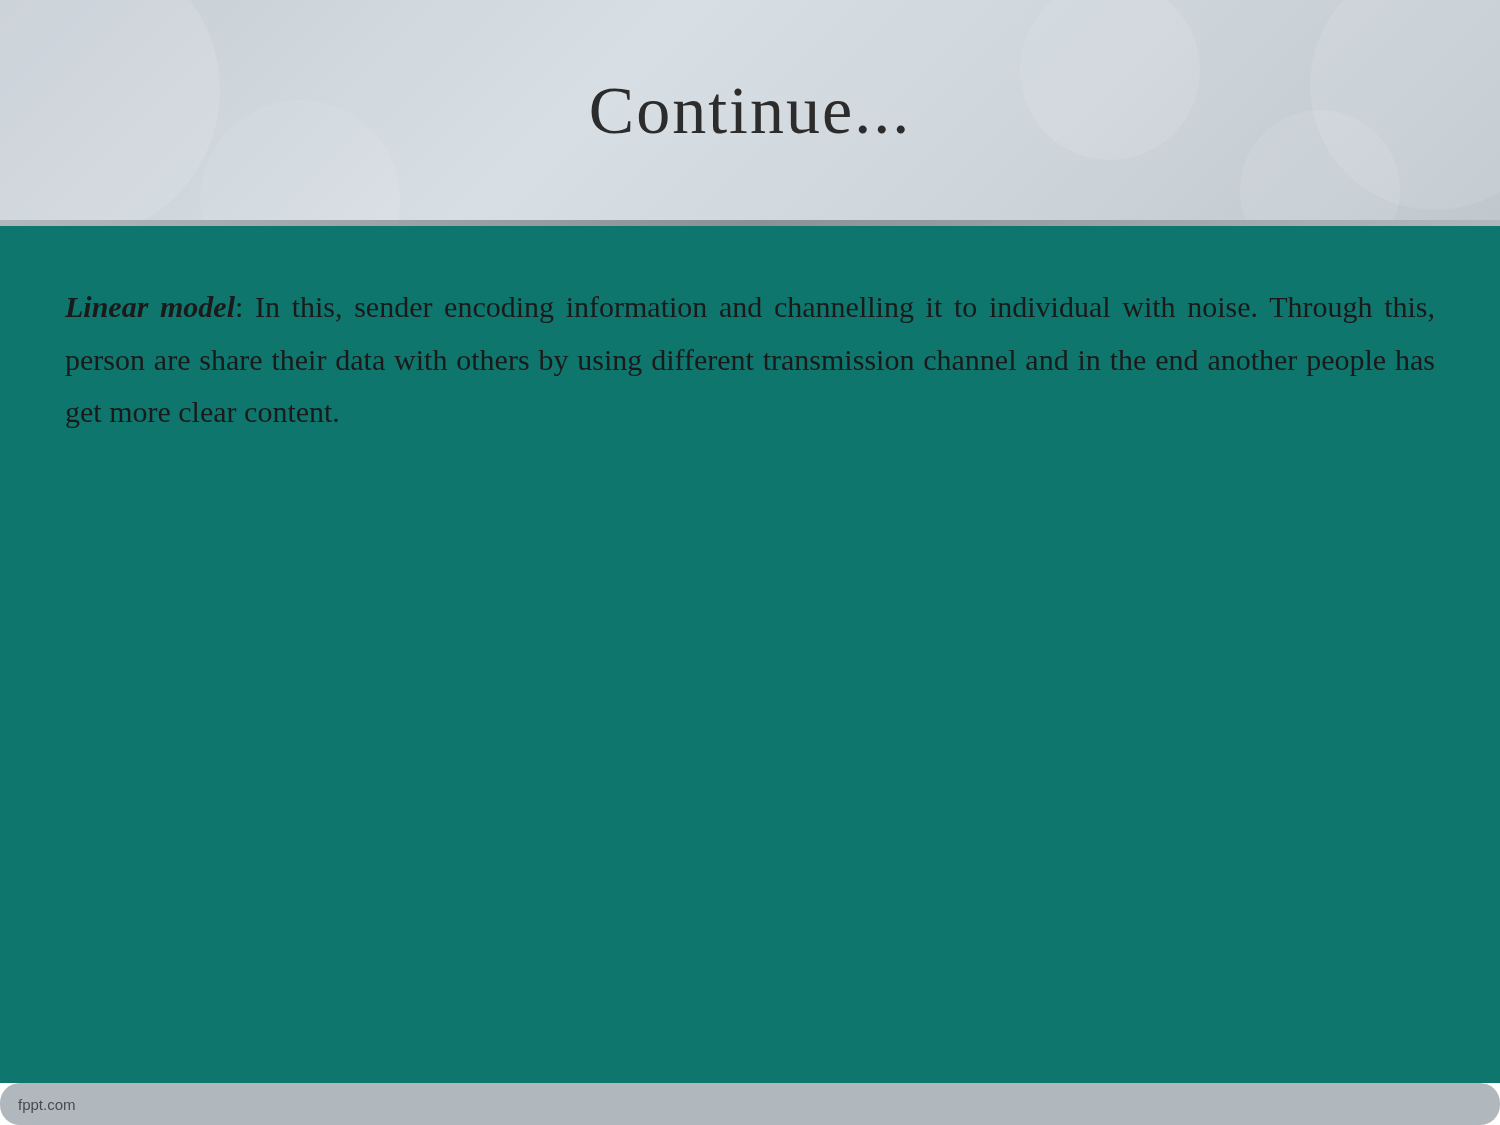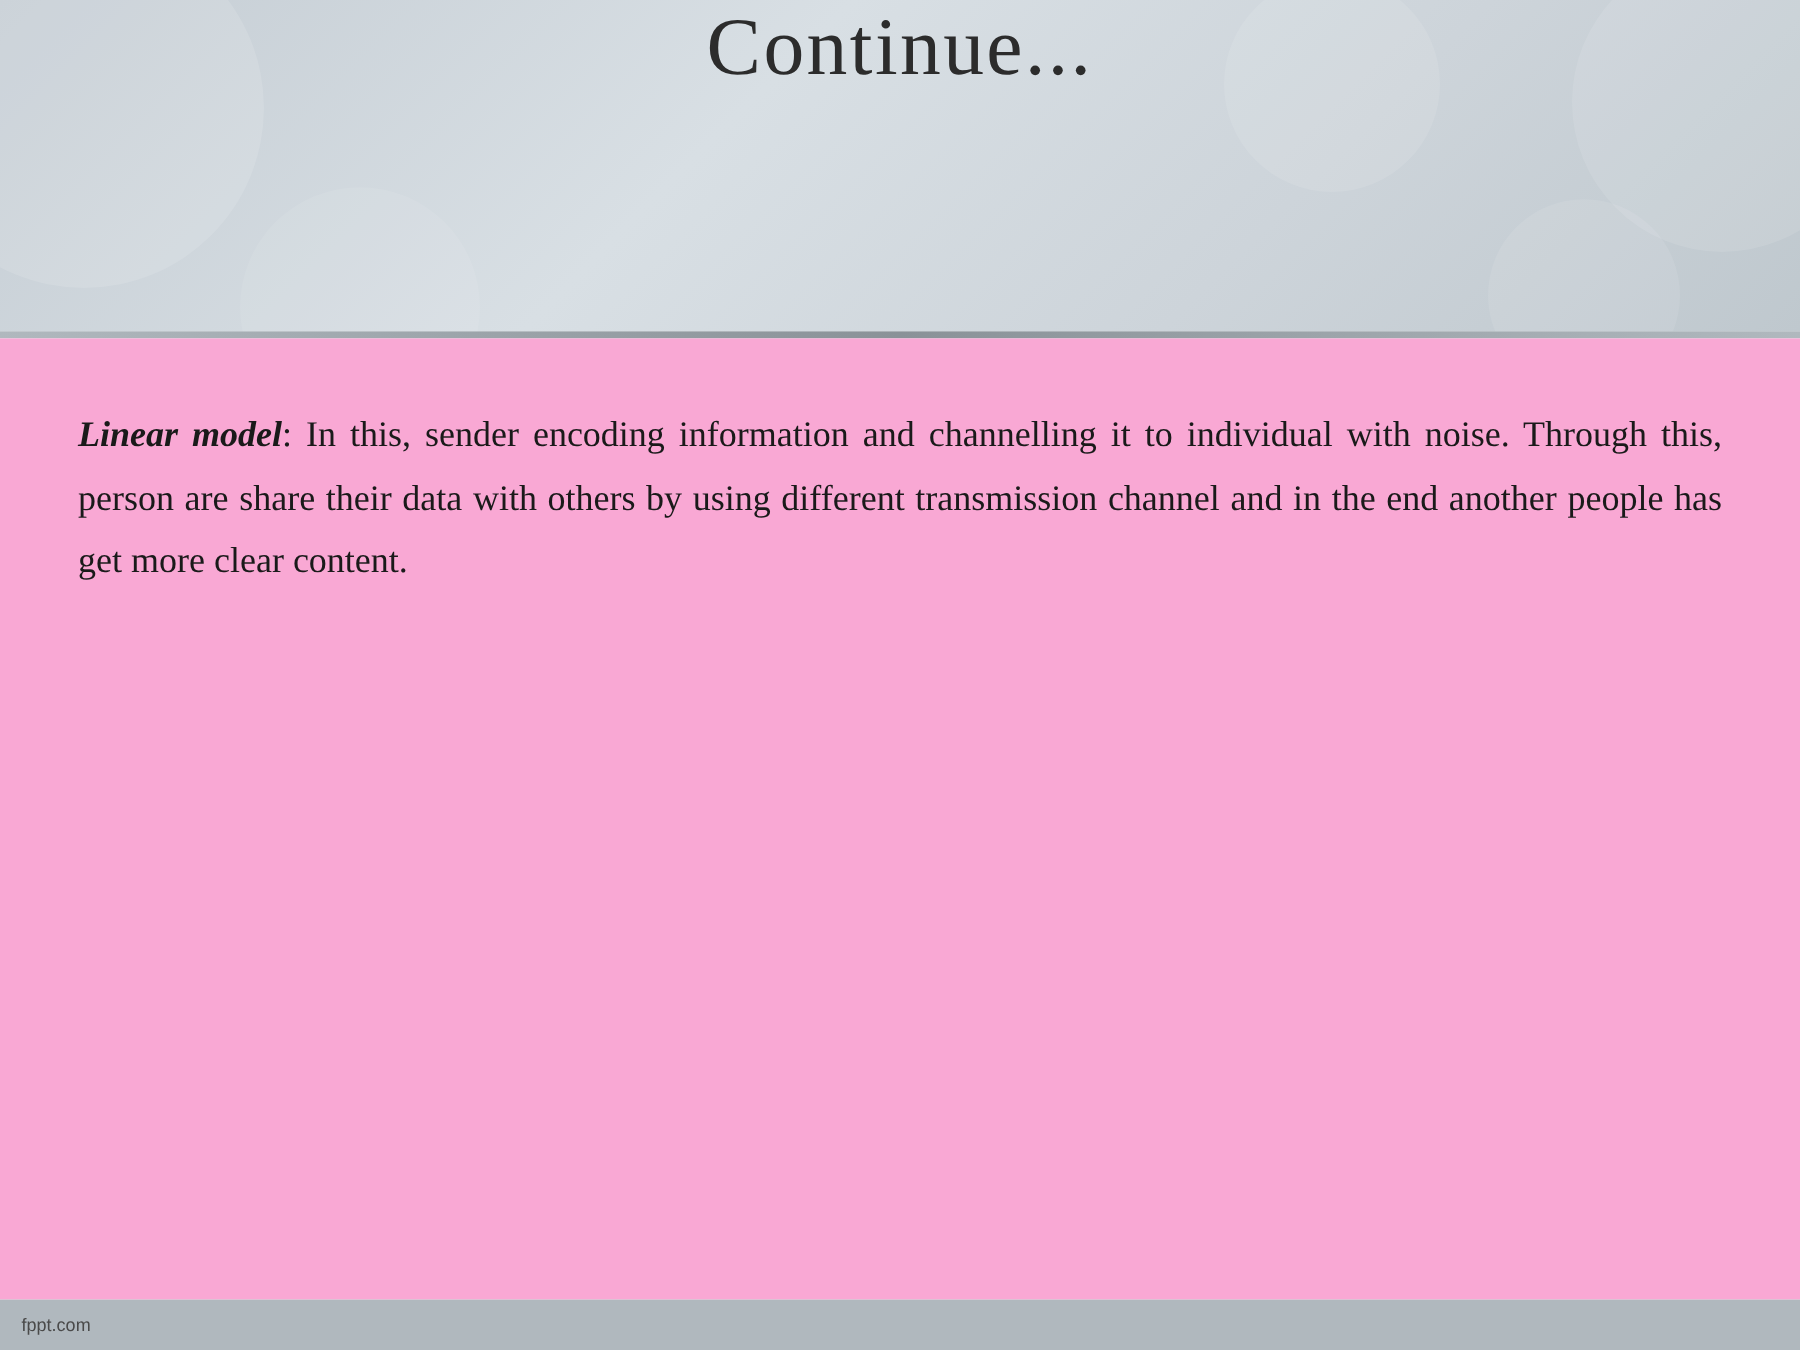--- a/index.html
+++ b/index.html
@@ -22,24 +22,24 @@
       height: 1125px;
       background: #ffffff;
       display: flex;
       flex-direction: column;
       position: relative;
     }
 
     
     .header-section {
       width: 100%;
-      height: 276px;
+      height: 220px;
       background: linear-gradient(135deg, #c5cdd4 0%, #d8dfe4 40%, #cdd4da 70%, #bfc8ce 100%);
       display: flex;
-      align-items: flex-start;
+      align-items: center;
       justify-content: center;
       position: relative;
       overflow: hidden;
     }
 
     
     .header-section::before {
       content: '';
       position: absolute;
       top: -60px;
@@ -107,21 +107,21 @@
       background: linear-gradient(to right, #b0b8be, #8a9298, #b0b8be);
     }
 
     
     .content-section {
       flex: 1;
       padding: 55px 65px 40px 65px;
       display: flex;
       flex-direction: column;
       gap: 0;
-      background: #f9a8d4;
+      background: #0f766e;
     }
 
     .content-block {
       margin-bottom: 40px;
     }
 
     .content-paragraph {
       font-size: 30px;
       line-height: 1.75;
       color: #1a1a1a;
@@ -135,20 +135,21 @@
     }
 
     
     .footer-section {
       width: 100%;
       height: 42px;
       background: #b0b8be;
       display: flex;
       align-items: center;
       padding-left: 18px;
+      border-radius: 20px;
     }
 
     .footer-text {
       font-size: 15px;
       color: #4a4a4a;
       font-family: Arial, sans-serif;
     }
   </style>
 </head>
 <body>

